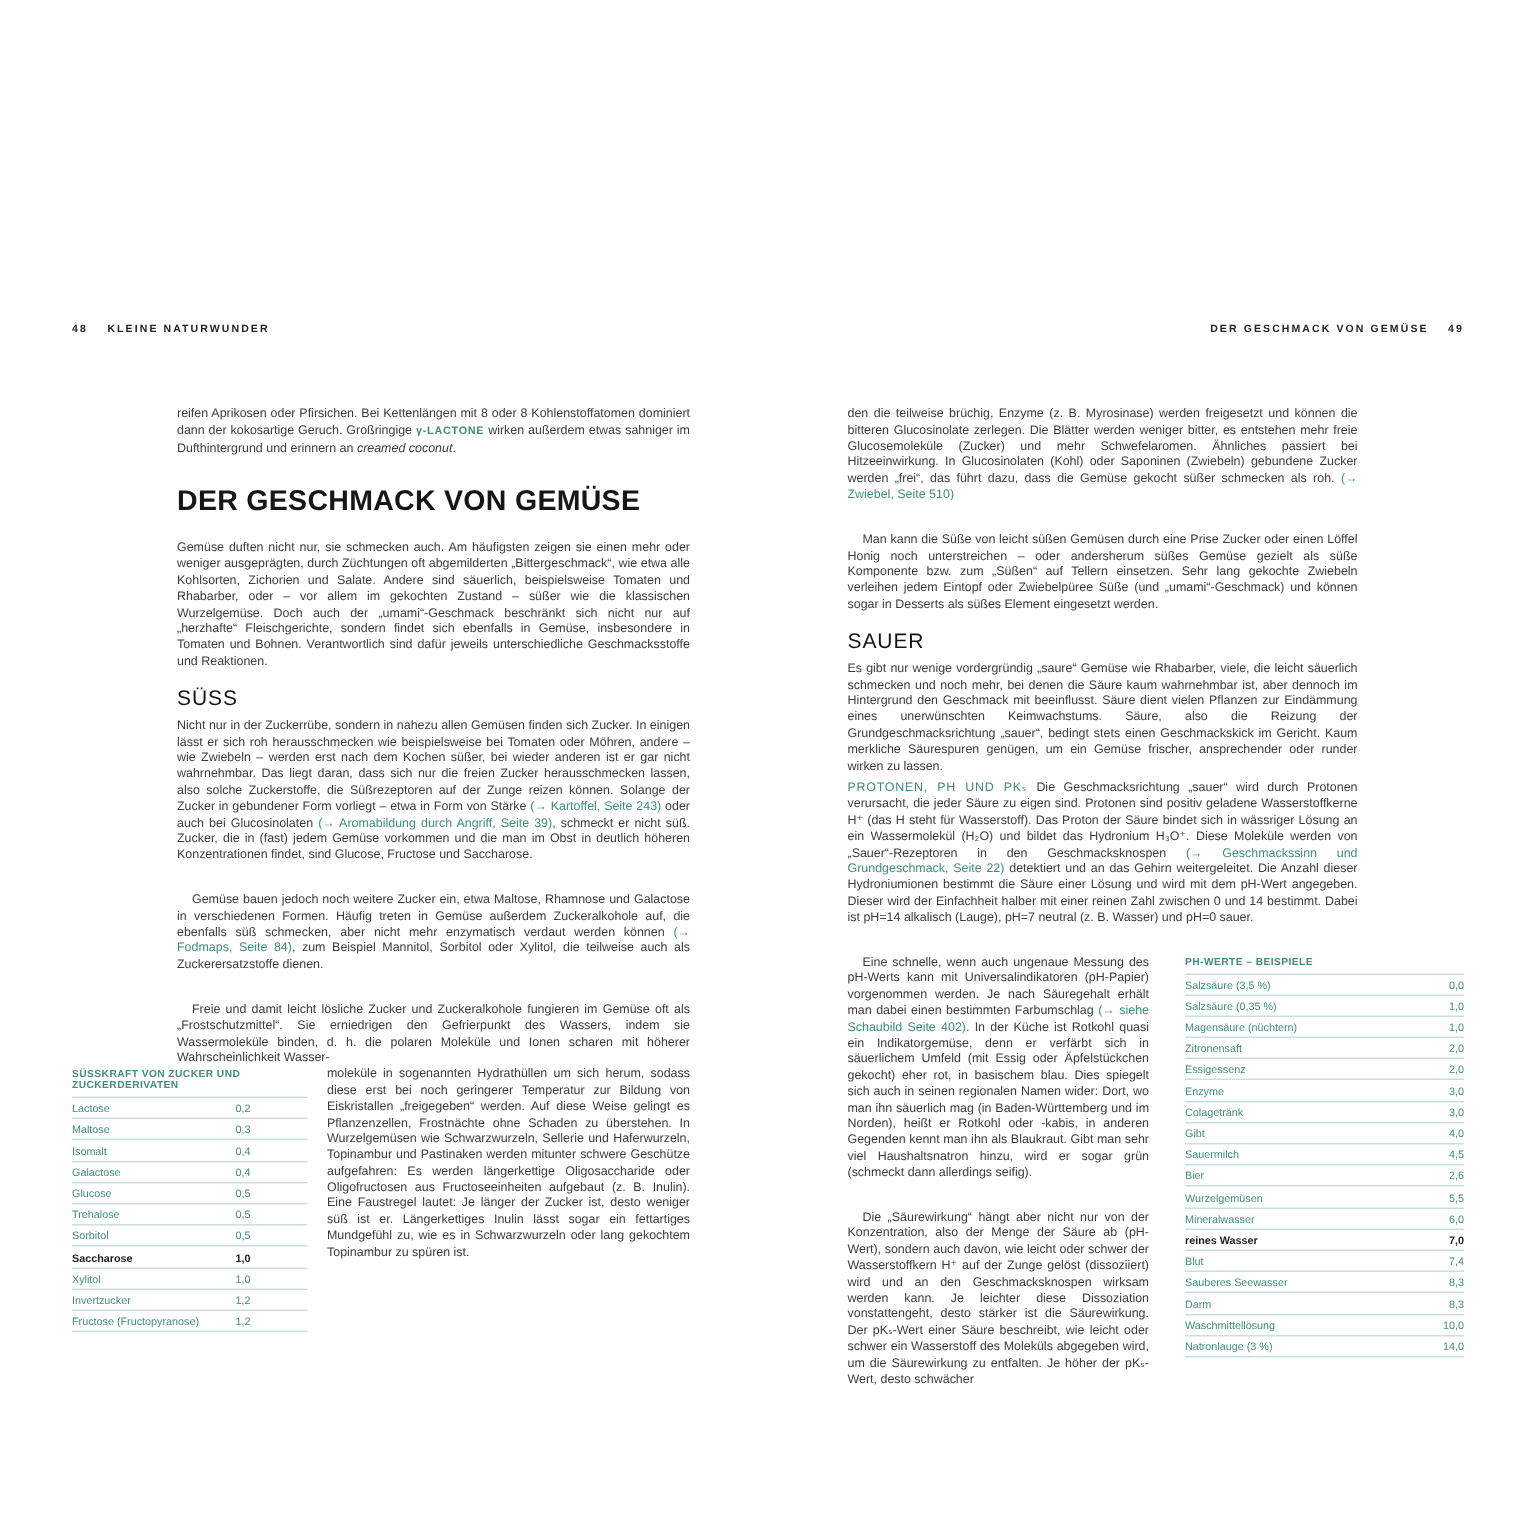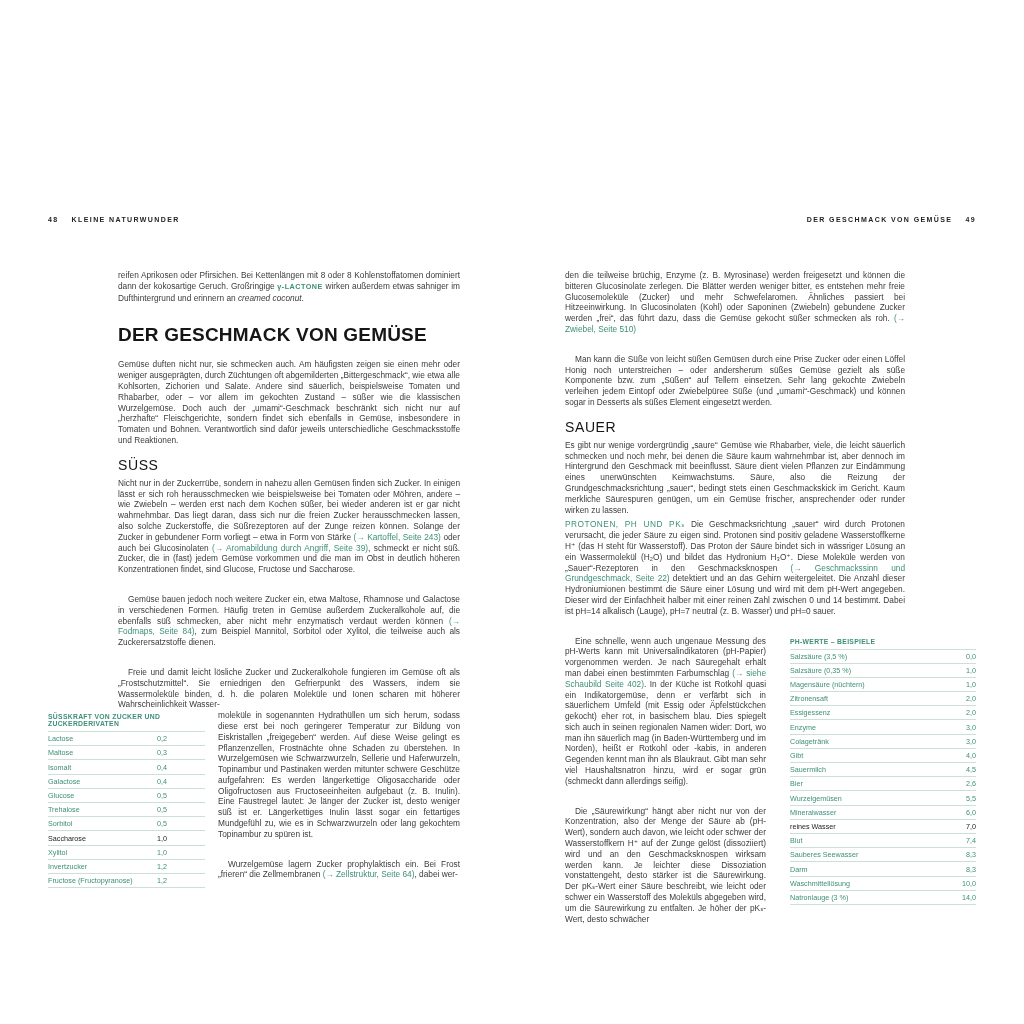--- a/index.html
+++ b/index.html
@@ -35,21 +35,21 @@
 
   .wrap-zone::after { content:""; display:block; clear:both; }
 
   aside.data-table { font-size:7.2px; }
   .table-left  { float:left;  width:157px; margin:3px 13px 0 -70px; }
   .table-right { float:right; width:186px; margin:2px -71px 0 24px; }
   .table-title { font-size:6.8px; font-weight:bold; color:var(--accent);
                  letter-spacing:0.3px; padding-bottom:4px; border-bottom:1px solid var(--rule); }
   .t-row { display:flex; justify-content:space-between; align-items:baseline;
            color:var(--accent); padding:2.2px 0 2px; border-bottom:1px solid var(--rule); }
-  .t-row.bold-row { color:#1c1c1c; font-weight:normal; }
+  .t-row.bold-row { color:#1c1c1c; font-weight:bold; }
   .t-label { text-align:left; }
   .t-value { text-align:right; white-space:nowrap; }
   .table-left .t-value { padding-right:38px; }
 </style>
 </head>
 <body>
 
 <div class="spread">
 
   <div class="running-head">
@@ -131,21 +131,20 @@
                 <span class="t-value">1,2</span>
               </div>
 
               <div class="t-row">
                 <span class="t-label">Fructose (Fructopyranose)</span>
                 <span class="t-value">1,2</span>
               </div>
             </div>
         </aside>
         <p class="body-p"><span>moleküle in sogenannten Hydrathüllen um sich herum, sodass diese erst bei noch geringerer Temperatur zur Bildung von Eiskristallen „freigegeben“ werden. Auf diese Weise gelingt es Pflanzenzellen, Frostnächte ohne Schaden zu überstehen. In Wurzelgemüsen wie Schwarzwurzeln, Sellerie und Haferwurzeln, Topinambur und Pastinaken werden mitunter schwere Geschütze aufgefahren: Es werden längerkettige Oligosaccharide oder Oligofructosen aus Fructoseeinheiten aufgebaut (z. B. Inulin). Eine Faustregel lautet: Je länger der Zucker ist, desto weniger süß ist er. Längerkettiges Inulin lässt sogar ein fettartiges Mundgefühl zu, wie es in Schwarzwurzeln oder lang gekochtem Topinambur zu spüren ist.</span></p>
-        <p class="body-p indent"><span>Wurzelgemüse lagern Zucker prophylaktisch ein. Bei Frost „frieren“ die Zellmembranen </span><span class="accent">(→ Zellstruktur, Seite 64)</span><span>, dabei wer-</span></p>
       </div>
     </div>
 
     <div class="page-right">
       <p class="body-p"><span>den die teilweise brüchig, Enzyme (z. B. Myrosinase) werden freigesetzt und können die bitteren Glucosinolate zerlegen. Die Blätter werden weniger bitter, es entstehen mehr freie Glucosemoleküle (Zucker) und mehr Schwefelaromen. Ähnliches passiert bei Hitzeeinwirkung. In Glucosinolaten (Kohl) oder Saponinen (Zwiebeln) gebundene Zucker werden „frei“, das führt dazu, dass die Gemüse gekocht süßer schmecken als roh. </span><span class="accent">(→ Zwiebel, Seite 510)</span></p>
       <p class="body-p indent"><span>Man kann die Süße von leicht süßen Gemüsen durch eine Prise Zucker oder einen Löffel Honig noch unterstreichen – oder andersherum süßes Gemüse gezielt als süße Komponente bzw. zum „Süßen“ auf Tellern einsetzen. Sehr lang gekochte Zwiebeln verleihen jedem Eintopf oder Zwiebelpüree Süße (und „umami“-Geschmack) und können sogar in Desserts als süßes Element eingesetzt werden.</span></p>
 
       <h3 class="section-heading">SAUER</h3>
 
       <p class="body-p"><span>Es gibt nur wenige vordergründig „saure“ Gemüse wie Rhabarber, viele, die leicht säuerlich schmecken und noch mehr, bei denen die Säure kaum wahrnehmbar ist, aber dennoch im Hintergrund den Geschmack mit beeinflusst. Säure dient vielen Pflanzen zur Eindämmung eines unerwünschten Keimwachstums. Säure, also die Reizung der Grundgeschmacksrichtung „sauer“, bedingt stets einen Geschmackskick im Gericht. Kaum merkliche Säurespuren genügen, um ein Gemüse frischer, ansprechender oder runder wirken zu lassen.</span></p>

